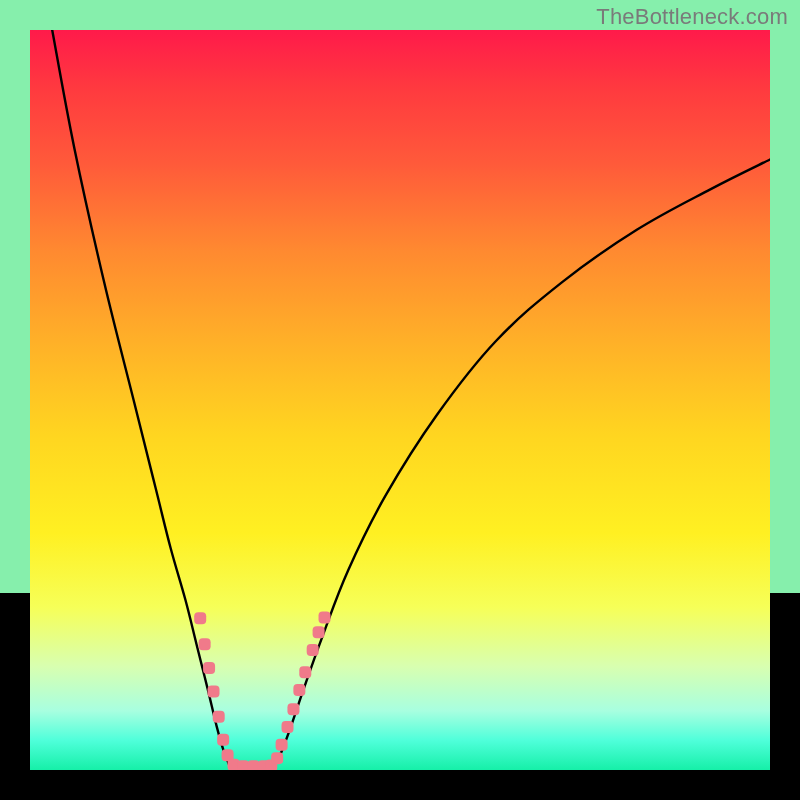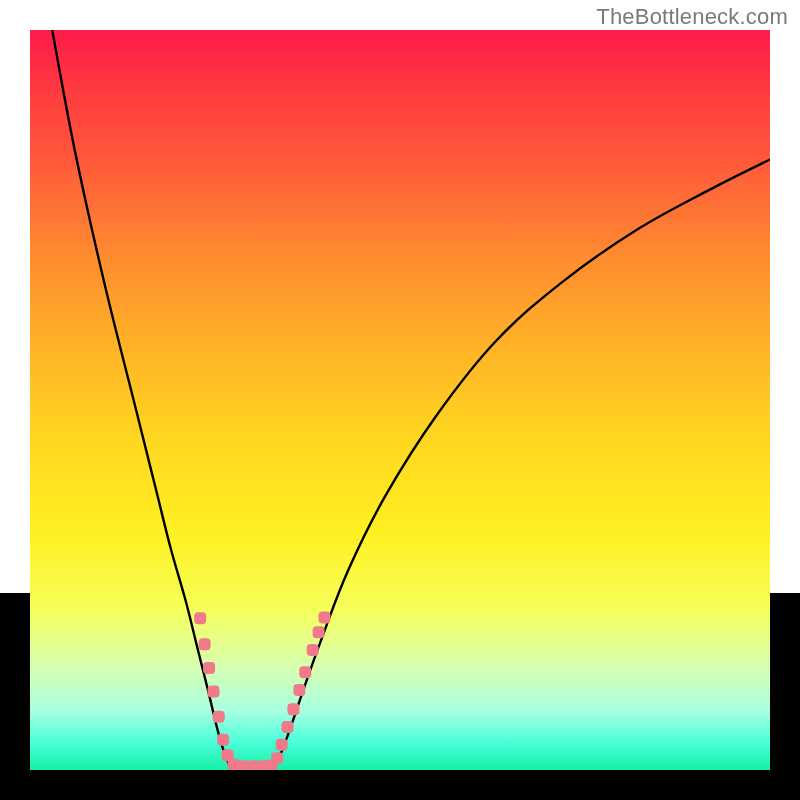--- a/index.html
+++ b/index.html
@@ -8,21 +8,21 @@
     width: 800px;
     height: 800px;
     overflow: hidden;
     background: #000;
     font-family: Arial, Helvetica, sans-serif;
   }
   .canvas {
     position: relative;
     width: 800px;
     height: 593px;
-    background: #ffffff;
+    background: #86efac;
   }
   .plot-area {
     position: absolute;
     left: 30px;
     top: 30px;
     width: 740px;
     height: 740px;
     overflow: hidden;
   }
   .gradient-bg {

